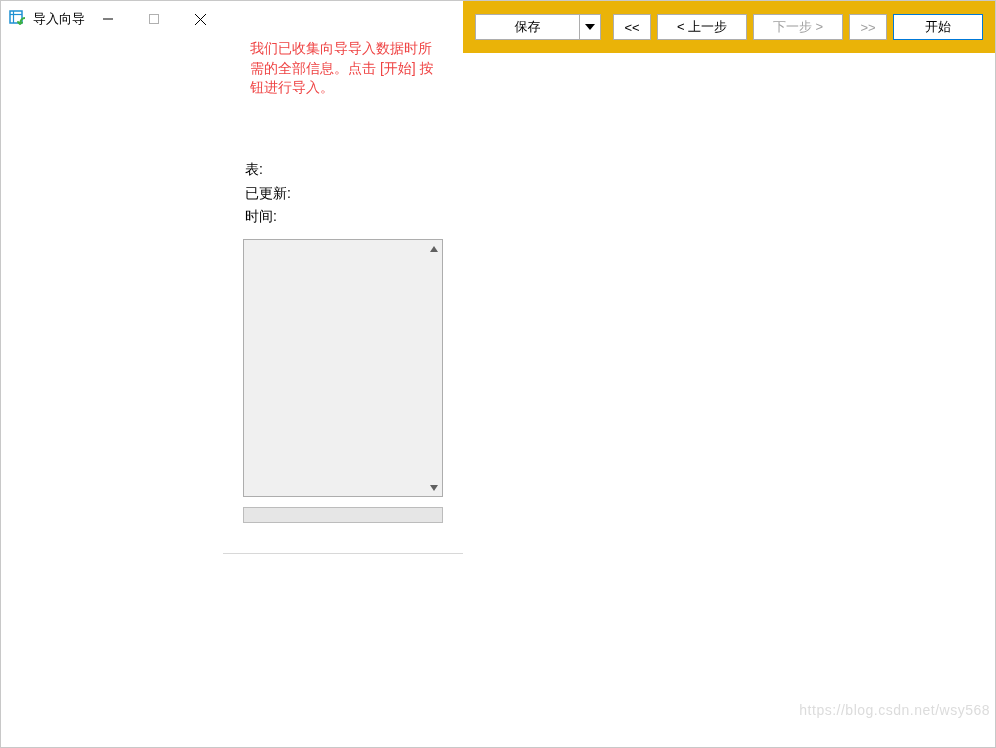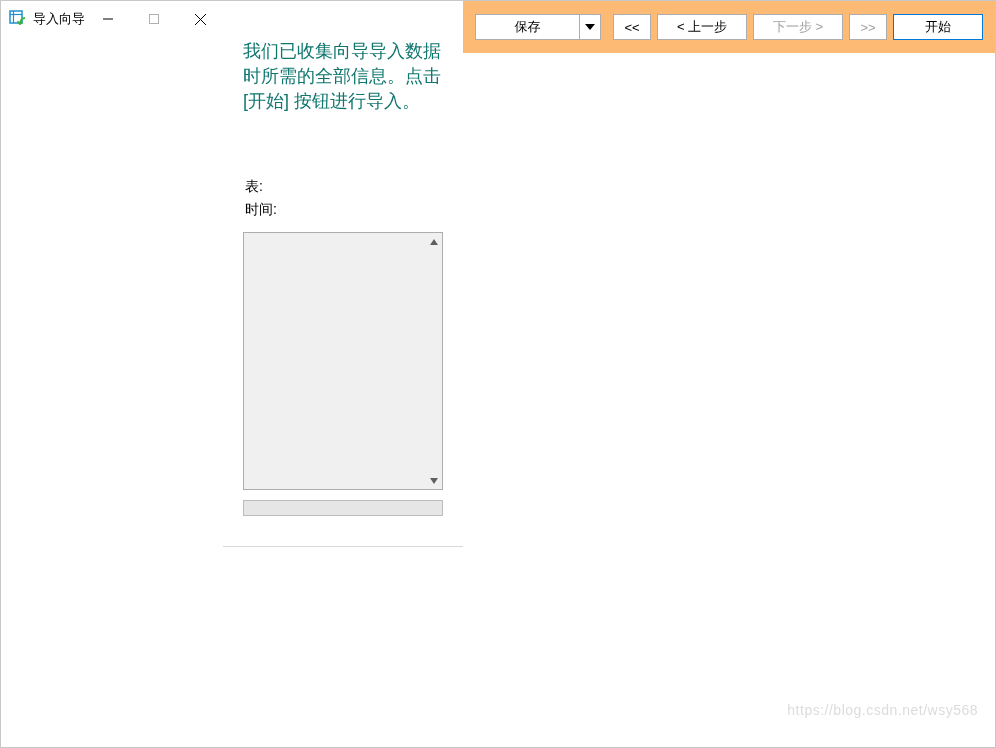--- a/index.html
+++ b/index.html
@@ -57,24 +57,24 @@
 
   
   .content {
     flex: 1 1 auto;
     padding: 14px 20px 0 20px;
     display: flex;
     flex-direction: column;
     overflow: hidden;
   }
   .instruction {
-    color: #0f766e;
-    font-size: 18px;
+    color: #ef4444;
+    font-size: 14px;
     line-height: 1.4;
-    margin: 24px 0 60px 0;
+    margin: 24px 0 60px 7px;
   }
   .status-lines {
     font-size: 14px;
     line-height: 1.7;
     margin: 0 0 10px 2px;
   }
   .status-lines .row { white-space: pre; }
 
   .log-box {
     border: 1px solid #adadad;
@@ -109,21 +109,21 @@
   }
 
   
   .footer {
     flex: 0 0 auto;
     height: 52px;
     display:flex;
     align-items:center;
     padding: 0 12px;
     gap: 6px;
-    background:#fdba74;
+    background:#eab308;
   }
   .footer .spacer { flex:1 1 auto; }
 
   .btn {
     height: 26px;
     background: #fff;
     border: 1px solid #adadad;
     font-size: 13px;
     display:inline-flex;
     align-items:center;
@@ -146,21 +146,21 @@
     border:1px solid #adadad;
     display:flex; align-items:center; justify-content:center;
     background:#fff;
   }
   .savegrp .dropdown-toggle .tri {
     width:0;height:0;border-left:5px solid transparent;border-right:5px solid transparent;border-top:6px solid #000;
   }
 
   .watermark {
     position:absolute;
-    right: 18px;
+    right: 6px;
     bottom: 30px;
     color: #dcdcdc;
     font-size: 14px;
     letter-spacing: 0.5px;
     pointer-events:none;
     font-family: Arial, sans-serif;
   }
 </style>
 </head>
 <body>
@@ -196,20 +196,21 @@
           </svg>
       </div>
     </div>
   </div>
 
   <div class="content">
     <div class="instruction">我们已收集向导导入数据时所需的全部信息。点击 [开始] 按钮进行导入。</div>
 
     <div class="status-lines">
       <div class="row">表:</div>
+      <div class="row">已更新:</div>
       <div class="row">时间:</div>
     </div>
 
     <div class="log-box">
       <div class="scroll-track">
         <div class="scroll-arrow up">
           <svg width="8" height="6">
               <path d="M4 0 L8 6 L0 6 Z" fill="#606060"></path>
             </svg>
         </div>

